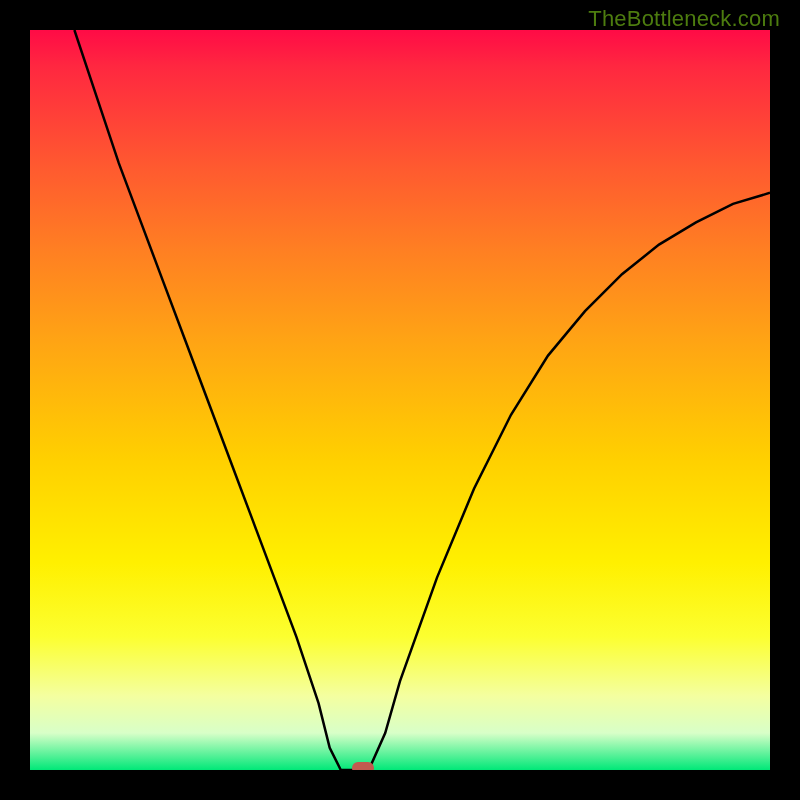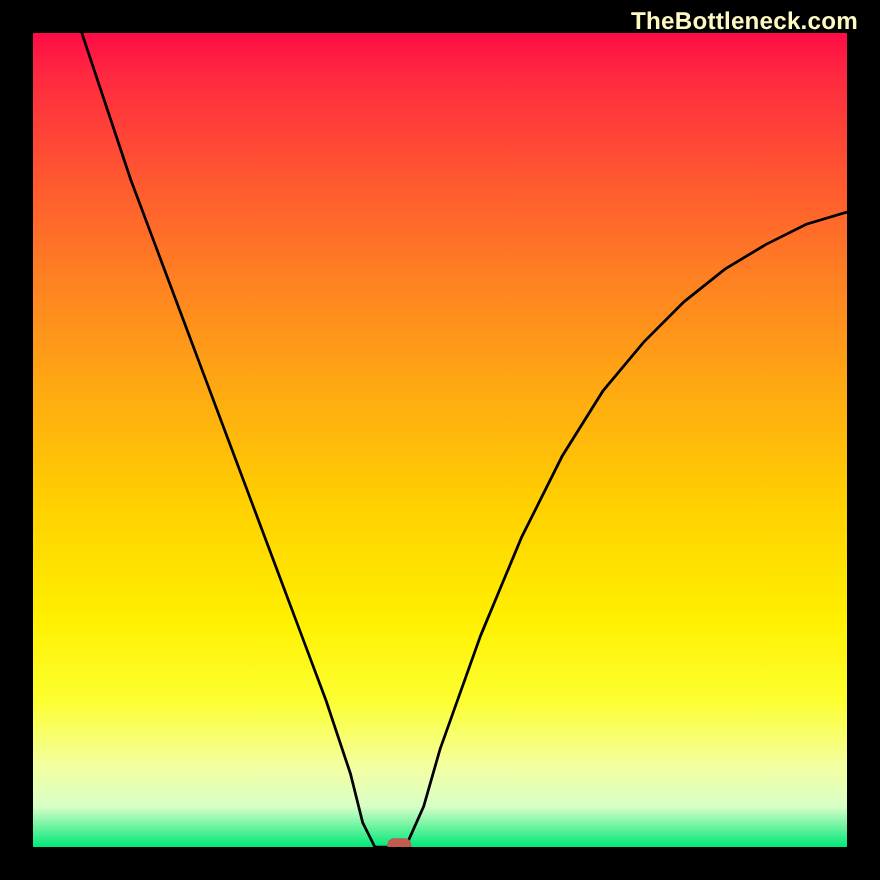--- a/index.html
+++ b/index.html
@@ -8,23 +8,23 @@
     width: 800px;
     height: 800px;
     background: #000;
     position: relative;
     font-family: Arial, sans-serif;
   }
   .watermark {
     position: absolute;
     top: 6px;
     right: 20px;
-    color: #fef9c3;
+    color: #4d7c0f;
     font-size: 22px;
-    font-weight: 700;
+    font-weight: 400;
     z-index: 10;
     letter-spacing: 0.2px;
   }
   .plot-area {
     position: absolute;
     left: 30px;
     top: 30px;
     width: 740px;
     height: 740px;
     overflow: hidden;

